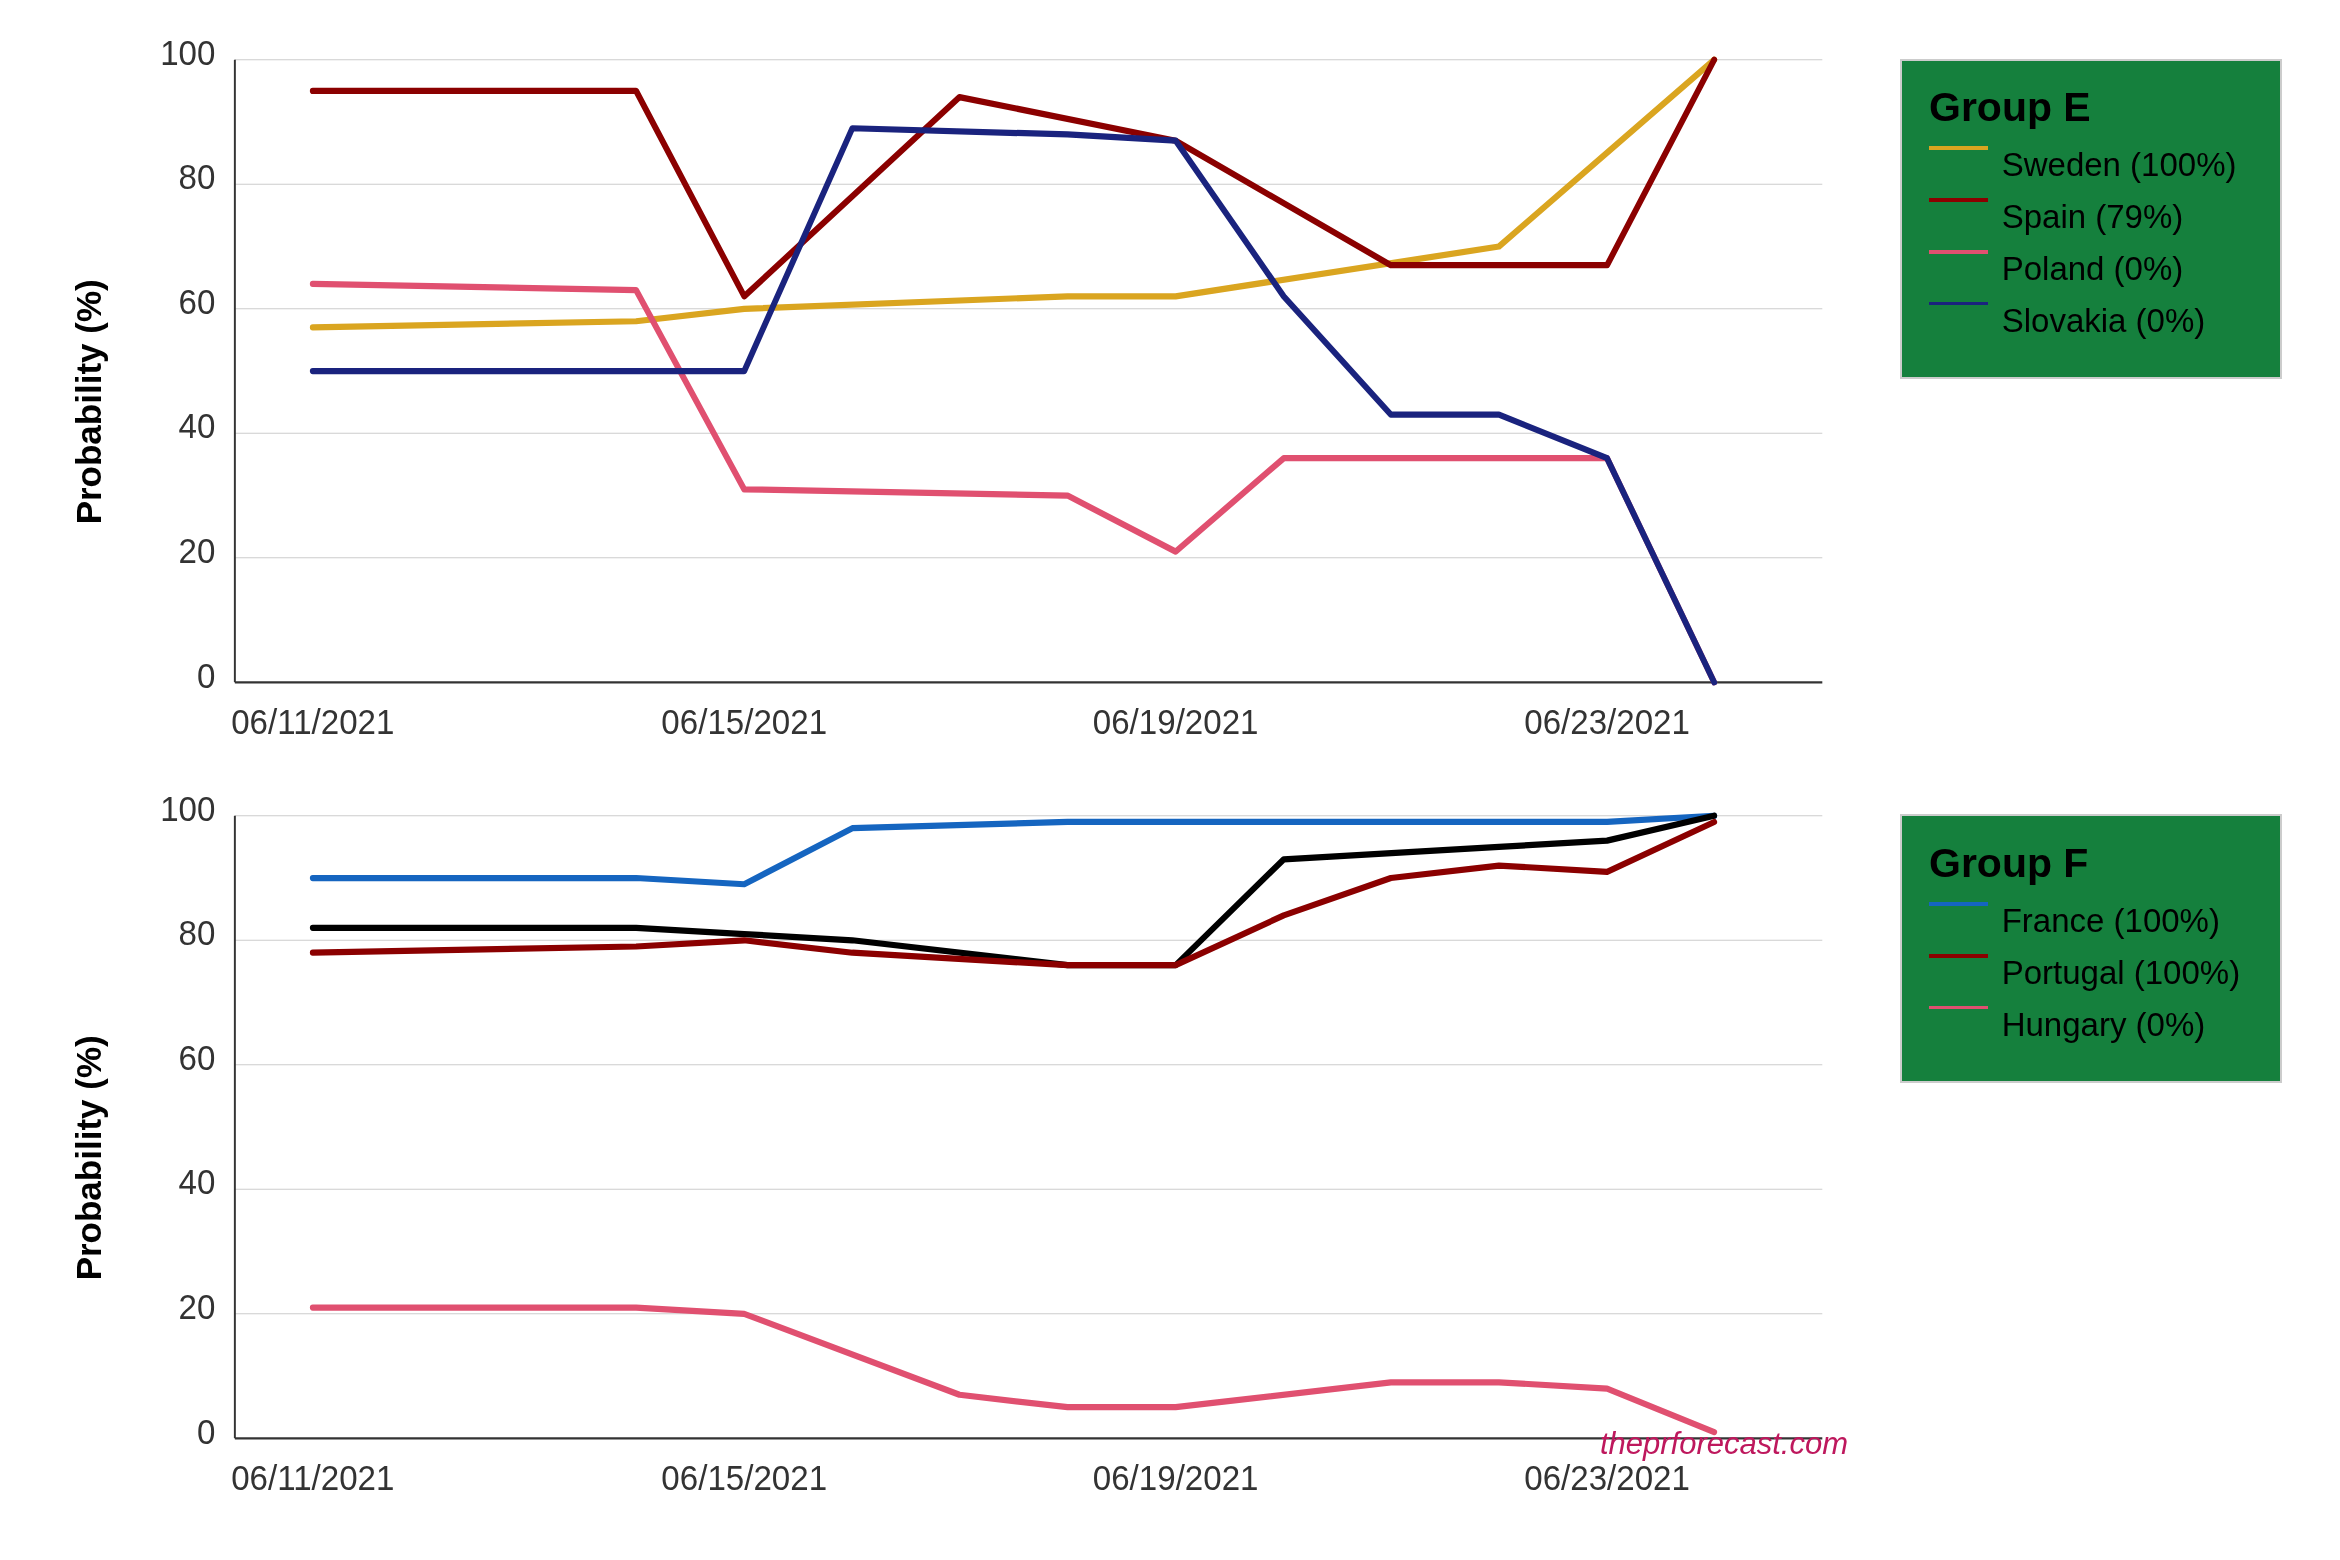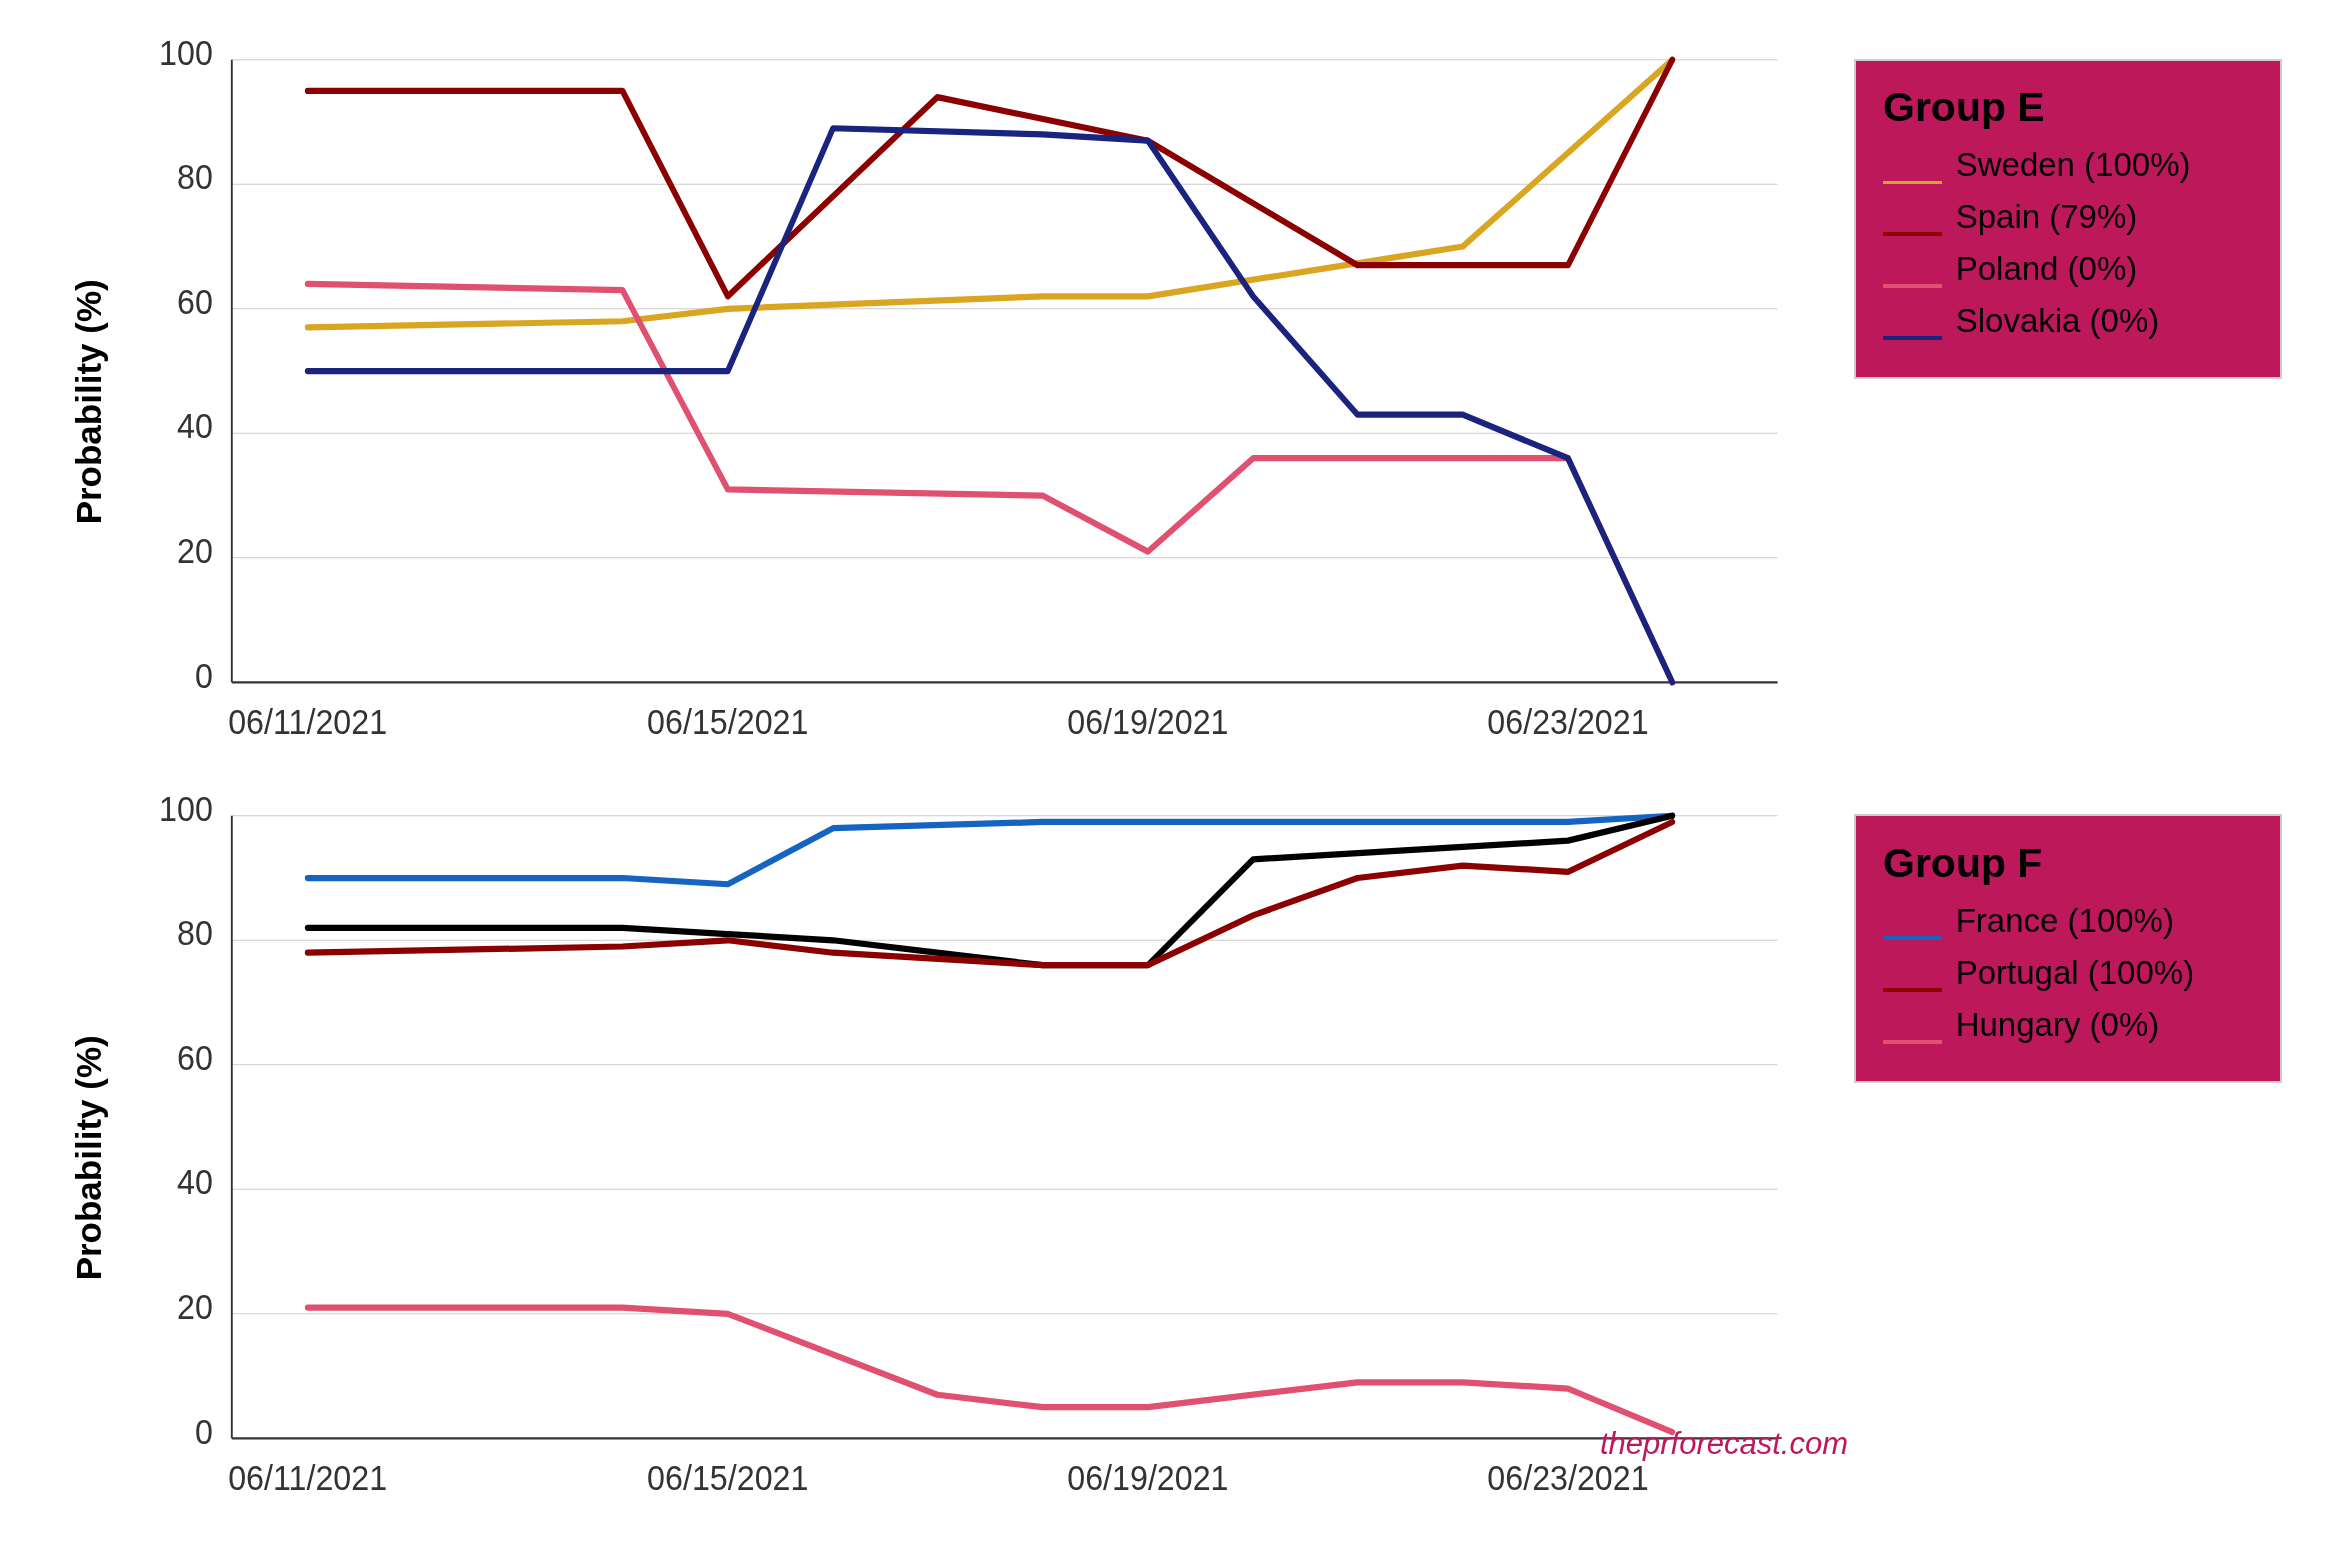--- a/index.html
+++ b/index.html
@@ -31,37 +31,37 @@
       transform: rotate(180deg);
       font-size: 35px;
       font-weight: bold;
       display: flex;
       align-items: center;
       justify-content: center;
       width: 59px;
       color: #000;
     }
     .legend-box {
-      width: 428px;
+      width: 382px;
       border: 2px solid #ccc;
-      background: #be185d;
+      background: #15803d;
       padding: 23.4px 27px;
       margin-left: 29px;
       align-self: flex-start;
       margin-top: 19.5px;
     }
     .legend-title {
       font-size: 41px;
       font-weight: bold;
       margin-bottom: 15.6px;
       color: #000;
     }
     .legend-item {
       display: flex;
-      align-items: flex-end;
+      align-items: flex-start;
       margin-bottom: 13.7px;
       font-size: 33px;
       color: #000;
     }
     .legend-line {
       width: 59px;
       height: 3.9px;
       margin-right: 13.7px;
       flex-shrink: 0;
     }

